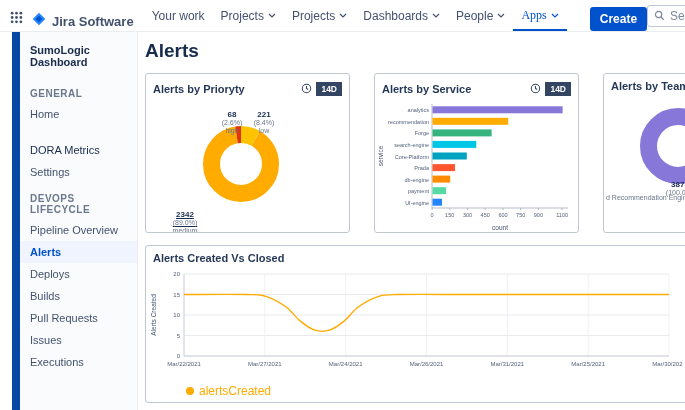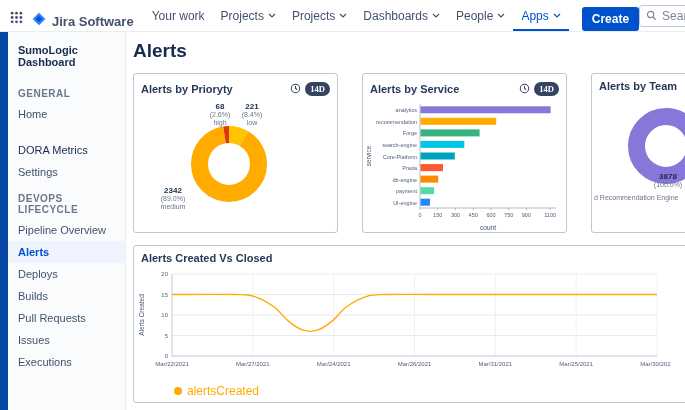--- a/index.html
+++ b/index.html
@@ -9,60 +9,60 @@
   
   .navbar { height:32px; display:flex; align-items:center; justify-content:space-between;
     border-bottom:1px solid #EBECF0; padding:0 10px 0 6px; background:#fff; }
   .nav-left { display:flex; align-items:flex-end; height:100%; }
   .icon-btn { background:none; border:none; display:flex; align-items:center; padding:4px; cursor:pointer; }
   .brand { display:flex; align-items:center; gap:5px; margin:0 10px 0 4px; cursor:pointer; }
   .brand-label { font-size:13px; font-weight:bold; color:#42526E; white-space:nowrap; }
   .nav-items { display:flex; height:100%; }
   .nav-item { display:flex; align-items:center; gap:4px; padding:0 8px; font-size:12px;
     color:#42526E; cursor:pointer; height:100%; white-space:nowrap; }
-  .nav-item.active { color:#0052CC; box-shadow:inset 0 -2px 0 #0052CC; }
+  .nav-item.active { color:#0052CC; box-shadow:inset 0 -2px 0 #0052CC;font-family:Liberation Serif, serif; }
   .nav-item.active svg polyline { stroke:#0052CC; }
-  .create-btn { margin-left:13px; background:#0052CC; color:#fff; border:none; border-radius:3px;
+  .create-btn { margin-left:23px; background:#0052CC; color:#fff; border:none; border-radius:3px;
     font-size:12px; font-weight:bold; padding:5px 10px; cursor:pointer; }
   .nav-right { display:flex; align-items:center; gap:10px; }
   .search-box { display:flex; align-items:center; gap:5px; border:1px solid #C1C7D0;
     border-radius:3px; height:22px; width:132px; padding:0 6px; background:#fff; }
   .search-box input { border:none; outline:none; font-size:12px; width:100%;
     font-family:"Liberation Sans", sans-serif; color:#172B4D; }
   .search-box input::placeholder { color:#7A869A; }
 
   
-  .app-body { display:flex; height:378px; }
+  .app-body { display:flex; height:378px;padding-left:12px; }
   .app-strip { width:8px; background:#0747A6; flex:none; }
   .sidebar { width:118px; flex:none; background:#FAFBFC; border-right:1px solid #EBECF0; padding-top:8px; }
   .sb-title { font-size:11px; font-weight:bold; color:#172B4D; padding:4px 10px 10px; }
   .sb-heading { font-size:10px; font-weight:bold; color:#6B778C; letter-spacing:.5px; padding:10px 10px 4px; }
   .sb-item { display:block; font-size:11px; color:#42526E; padding:5px 10px; cursor:pointer; text-decoration:none; }
   .sb-item.active { color:#0052CC; background:#EFF4FF; font-weight:bold; }
   .sb-dora { margin-top:14px; color:#172B4D; }
 
   
   .main { flex:1; padding:4px 0 0 7px; overflow:hidden; }
   h1.page-title { font-size:19px; font-weight:bold; color:#172B4D; margin:4px 0 11px; }
   .cards-row { display:flex; gap:24px; overflow:hidden; }
   .card { width:205px; height:160px; flex:none; border:1px solid #C1C7D0; border-radius:3px; background:#fff; }
   .card-head { display:flex; align-items:center; justify-content:space-between; padding:6px 7px 2px; }
   .card-title { font-size:11px; font-weight:bold; color:#253858; white-space:nowrap; }
   .head-right { display:flex; align-items:center; gap:4px; }
   .badge { background:#344563; color:#fff; font-size:8.5px; font-weight:bold; padding:2px 5px;
-    border-radius:7px; cursor:pointer;font-family:Liberation Serif, serif; }
+    border-radius:0; cursor:pointer; }
   .card-body { position:relative; height:132px; overflow:hidden; }
   .donut { position:absolute; }
   .pie-label { position:absolute; text-align:center; line-height:1.15; }
-  .pie-label .v { display:block; font-size:8px; font-weight:bold; color:#172B4D; }
+  .pie-label .v { display:block; font-size:8px; font-weight:bold; color:#172B4D;margin-top:8px; }
   .pie-label .p, .pie-label .n { display:block; font-size:7px; color:#6B778C; }
   .c-priority .donut { left:57px; top:26px; }
   .lbl-high   { left:68px;  top:2px;  width:36px; }
   .lbl-low    { left:100px; top:2px;  width:36px; }
-  .lbl-medium { left:16px;  top:86px; width:46px; }
+  .lbl-medium { left:16px;  top:102px; width:46px;text-decoration:underline; }
   .hbar { position:absolute; left:0; top:0; }
   .c-team .donut { left:36px; top:14px; }
   .lbl-team-val  { left:56px; top:78px; width:40px; }
   .lbl-team-name { position:absolute; left:2px; top:100px; font-size:7px; color:#6B778C; white-space:nowrap; }
 
   .card-wide { width:643px; height:158px; margin-top:12px; }
   .card-wide .card-body { height:134px; }
   .line-chart { position:absolute; left:0; top:0; }
   .legend { position:absolute; left:40px; bottom:2px; display:flex; align-items:center; gap:5px; }
   .legend-dot { width:8px; height:8px; border-radius:50%; background:#FFAB00; }

